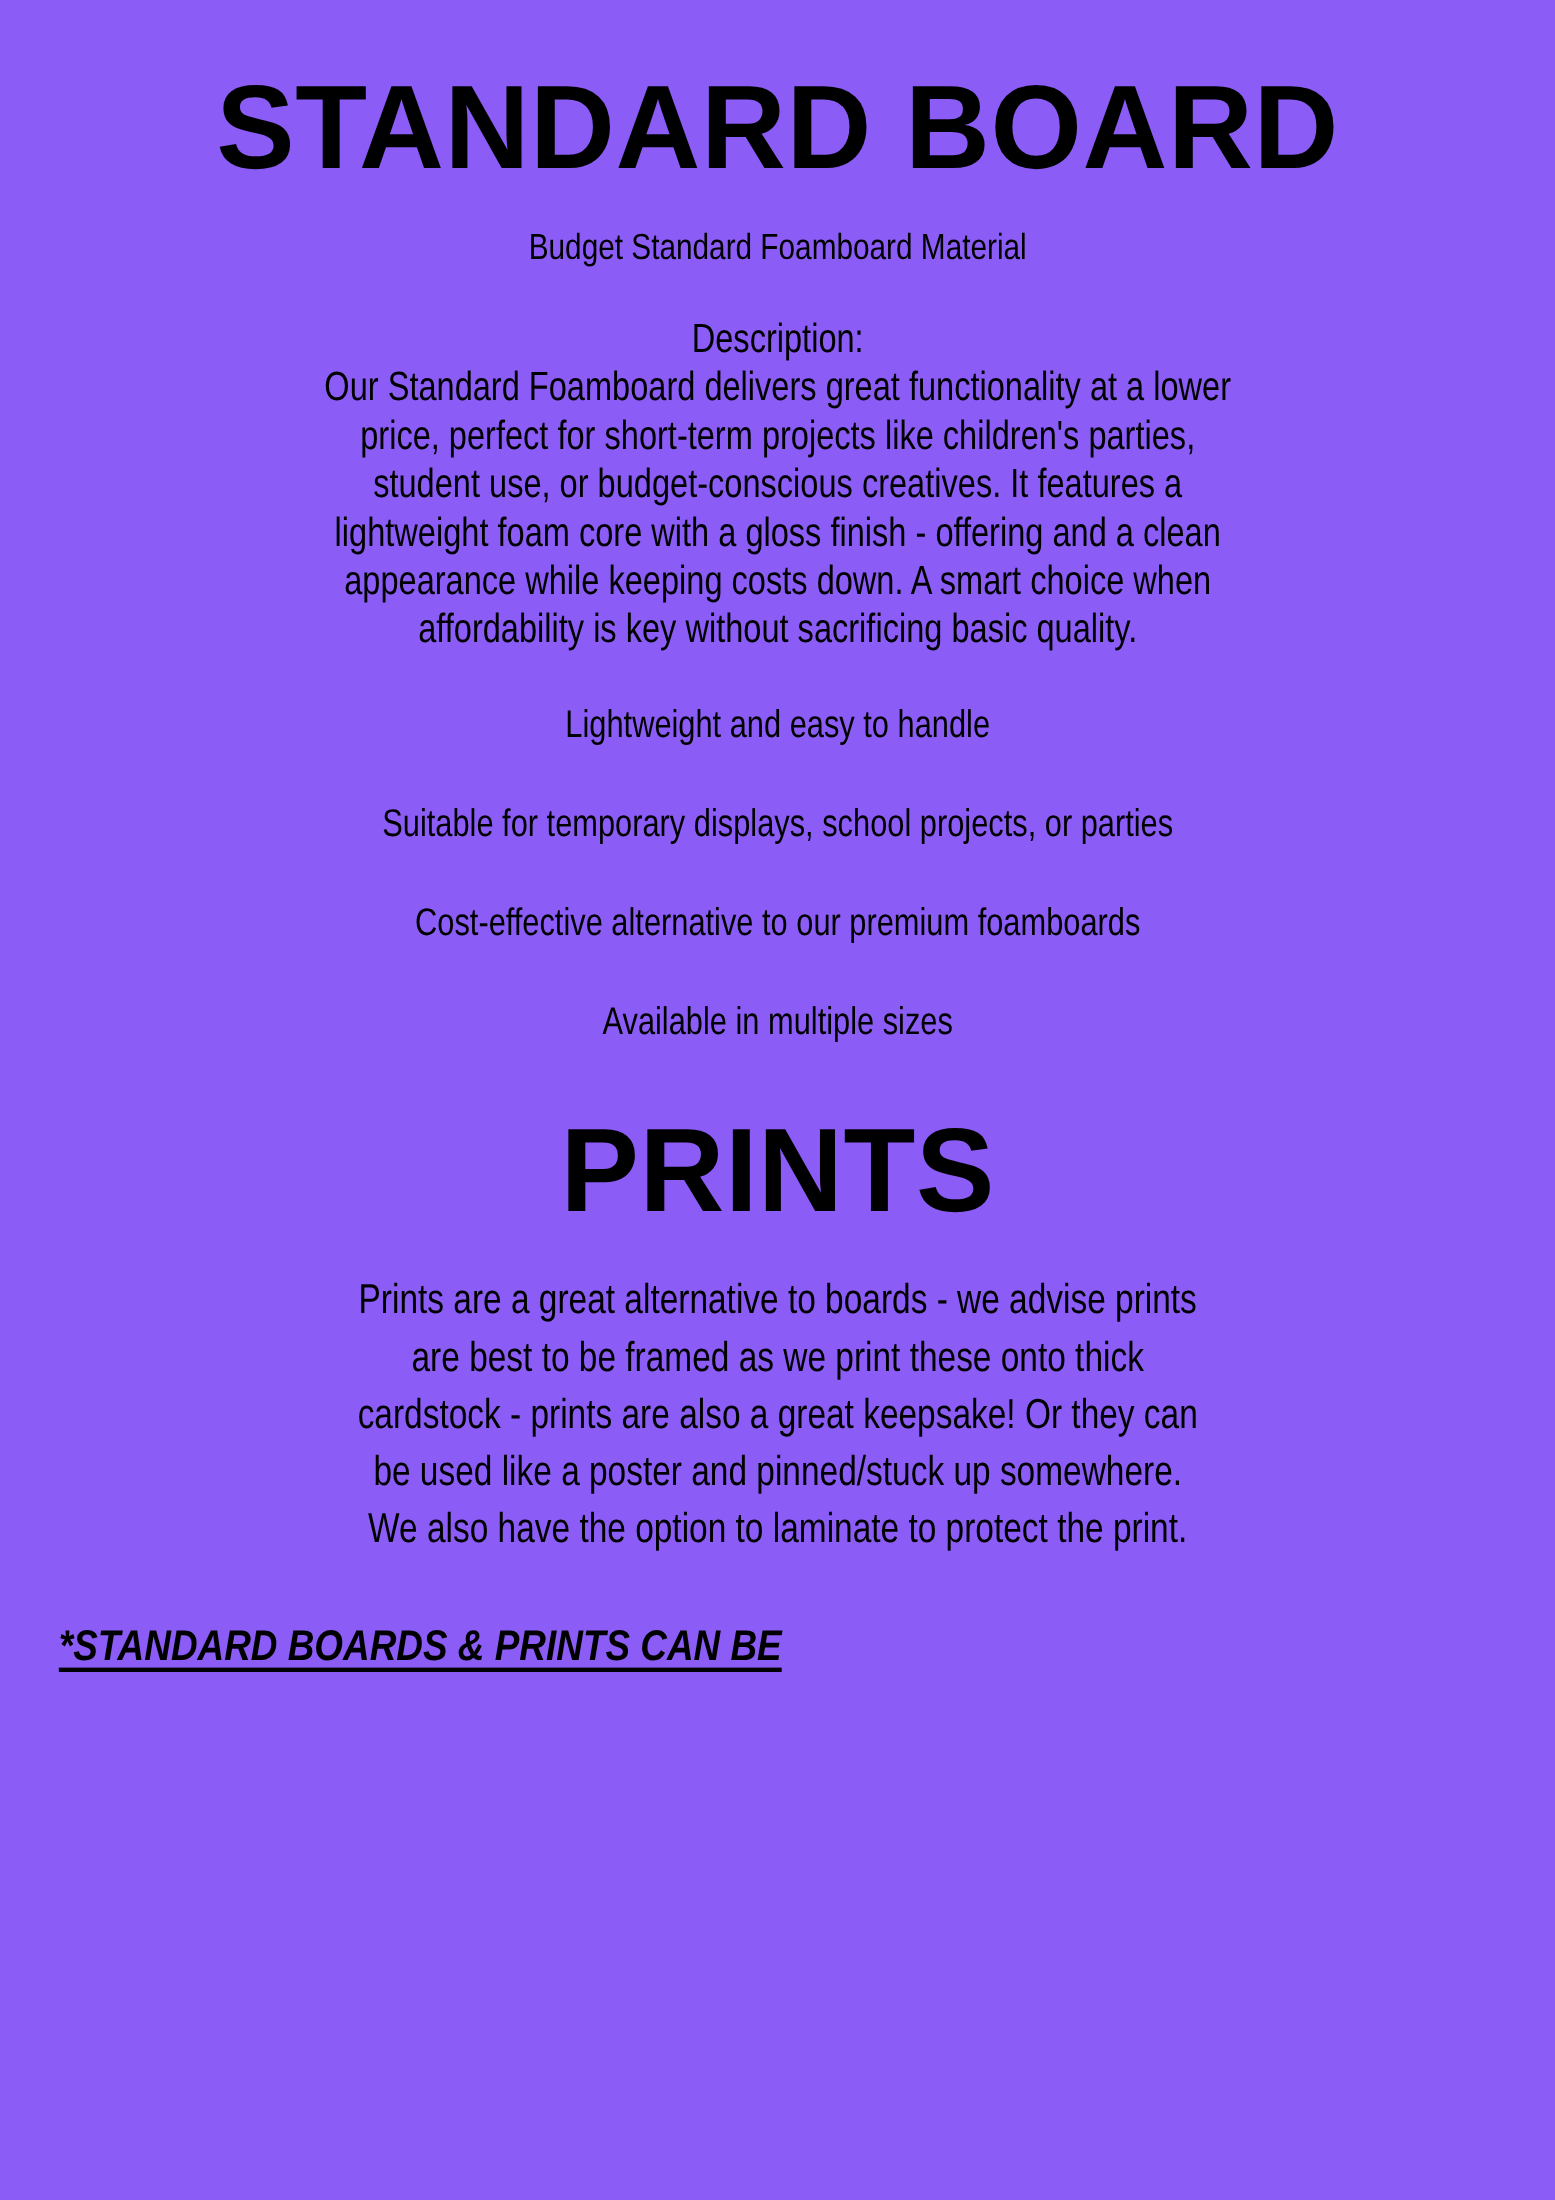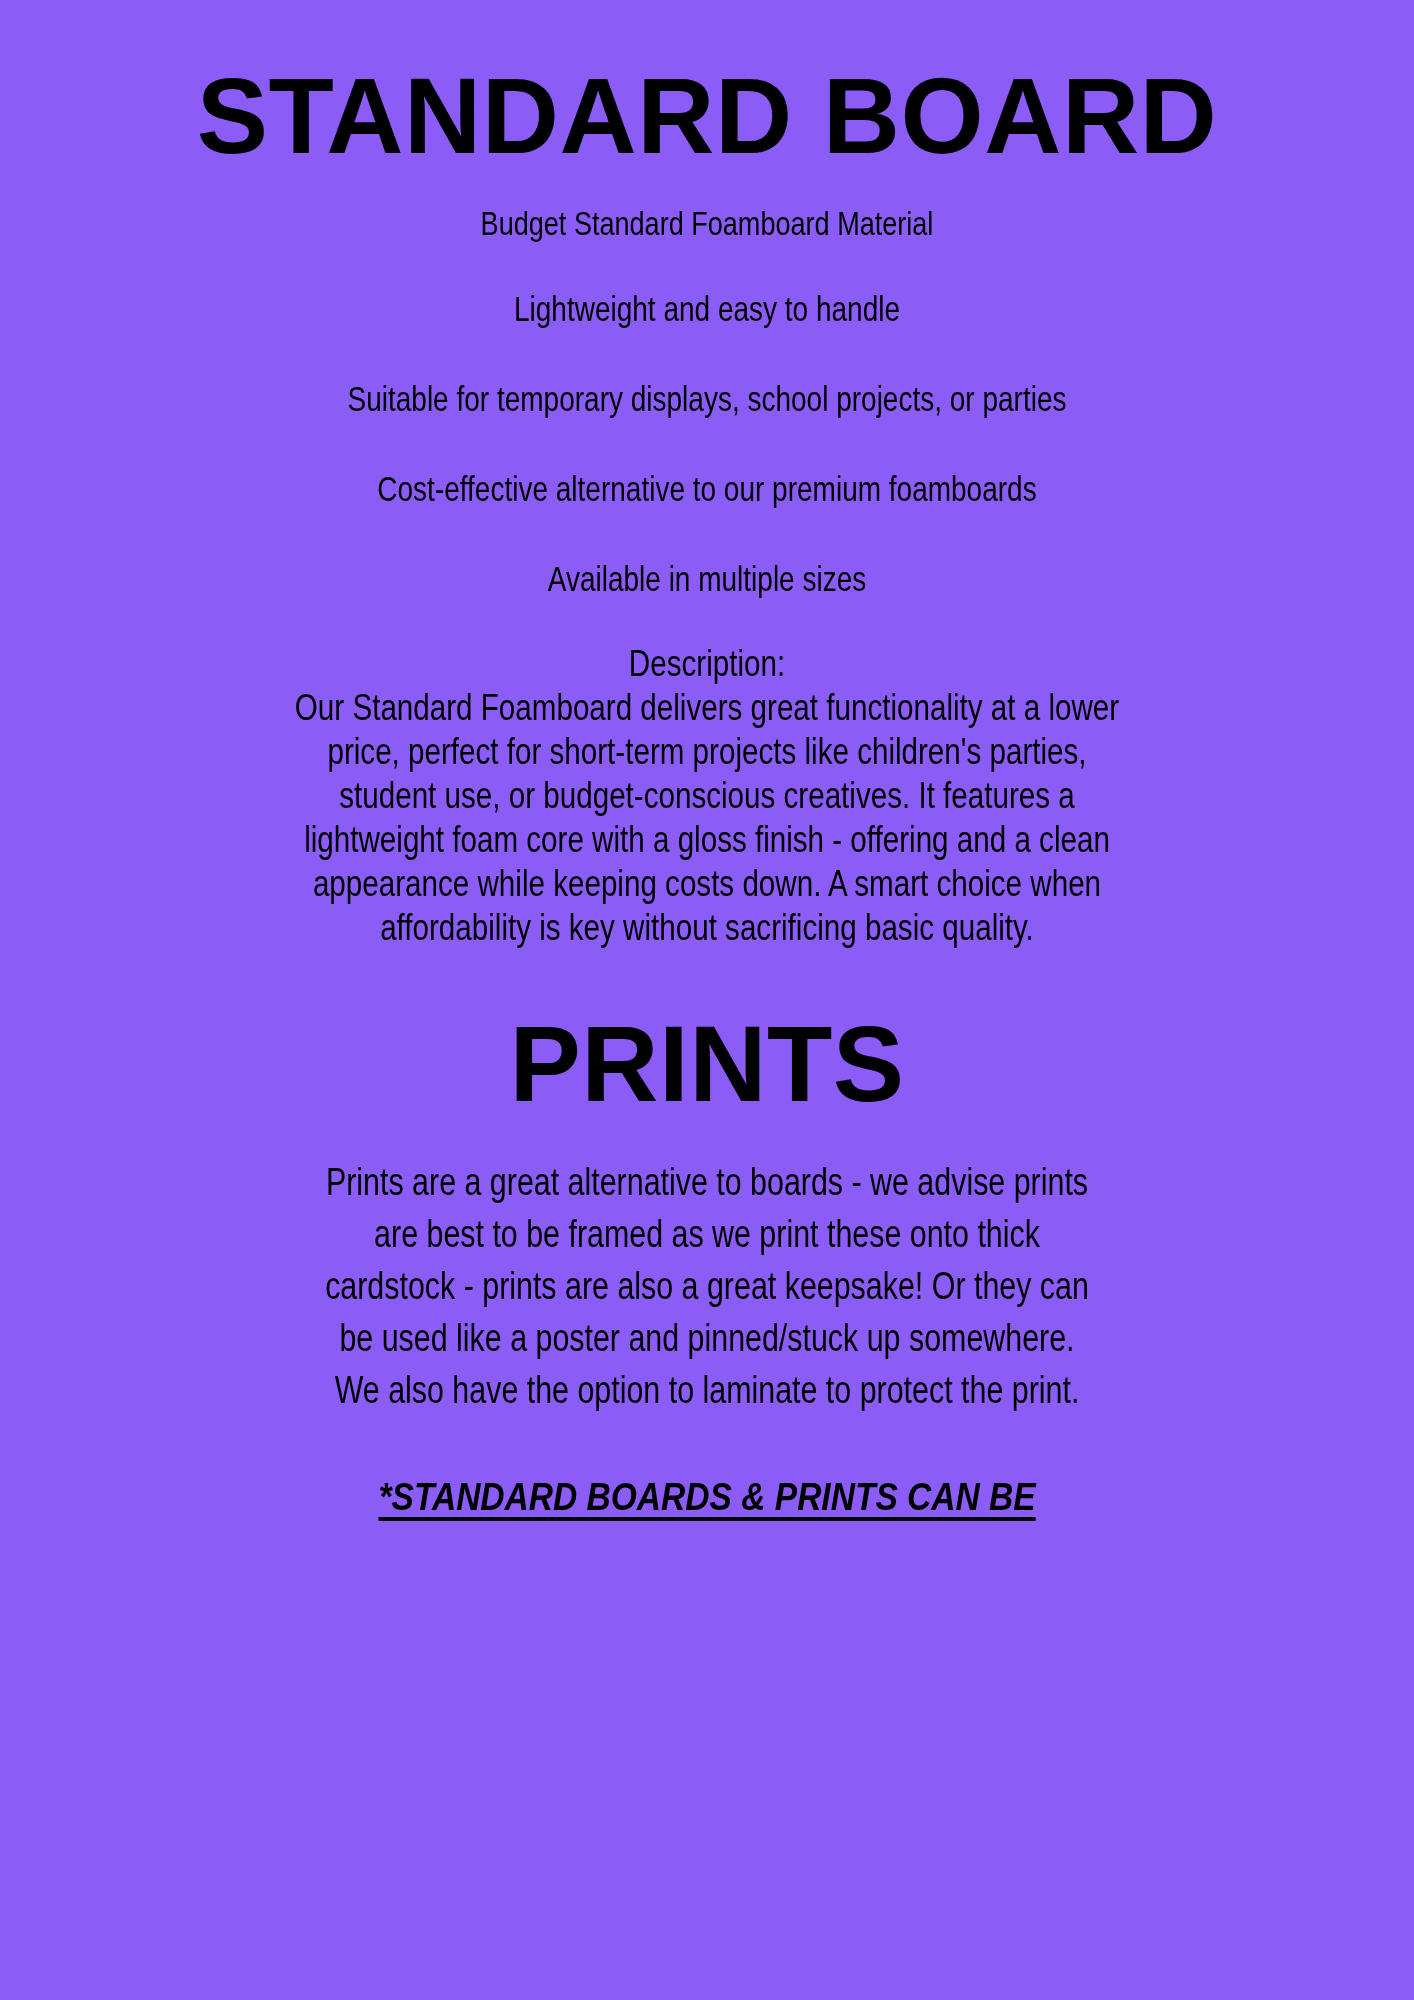--- a/index.html
+++ b/index.html
@@ -111,21 +111,21 @@
     display: block;
     font-size: 38px;
     line-height: 52px;
     transform: scaleX(0.80);
     white-space: nowrap;
   }
 
   
   .footer-note {
     padding-top: 54px;
-    text-align: center;
+    text-align: left;
   }
 
   .footer-line {
     display: inline-block;
     font-family: "Liberation Sans", sans-serif;
     font-weight: 700;
     font-style: italic;
     font-size: 39px;
     line-height: 54px;
     text-decoration: underline;
@@ -141,35 +141,35 @@
 </style>
 </head>
 <body>
 
 <div class="page">
 
   <h1 class="title-main">STANDARD BOARD</h1>
 
   <div class="subtitle">Budget Standard Foamboard Material</div>
 
-  <div class="body-block features-wrap">
-    <span class="feature-line">Lightweight and easy to handle</span>
-    <span class="feature-line">Suitable for temporary displays, school projects, or parties</span>
-    <span class="feature-line">Cost-effective alternative to our premium foamboards</span>
-    <span class="feature-line">Available in multiple sizes</span>
-  </div>
-
   <div class="body-block desc-wrap">
     <span class="desc-line">Description:</span>
     <span class="desc-line">Our Standard Foamboard delivers great functionality at a lower</span>
     <span class="desc-line">price, perfect for short-term projects like children's parties,</span>
     <span class="desc-line">student use, or budget-conscious creatives. It features a</span>
     <span class="desc-line">lightweight foam core with a gloss finish - offering and a clean</span>
     <span class="desc-line">appearance while keeping costs down. A smart choice when</span>
     <span class="desc-line">affordability is key without sacrificing basic quality.</span>
+  </div>
+
+  <div class="body-block features-wrap">
+    <span class="feature-line">Lightweight and easy to handle</span>
+    <span class="feature-line">Suitable for temporary displays, school projects, or parties</span>
+    <span class="feature-line">Cost-effective alternative to our premium foamboards</span>
+    <span class="feature-line">Available in multiple sizes</span>
   </div>
 
   <h2 class="title-prints">PRINTS</h2>
 
   <div class="body-block prints-wrap">
     <span class="prints-line">Prints are a great alternative to boards - we advise prints</span>
     <span class="prints-line">are best to be framed as we print these onto thick</span>
     <span class="prints-line">cardstock - prints are also a great keepsake! Or they can</span>
     <span class="prints-line">be used like a poster and pinned/stuck up somewhere.</span>
     <span class="prints-line">We also have the option to laminate to protect the print.</span>

